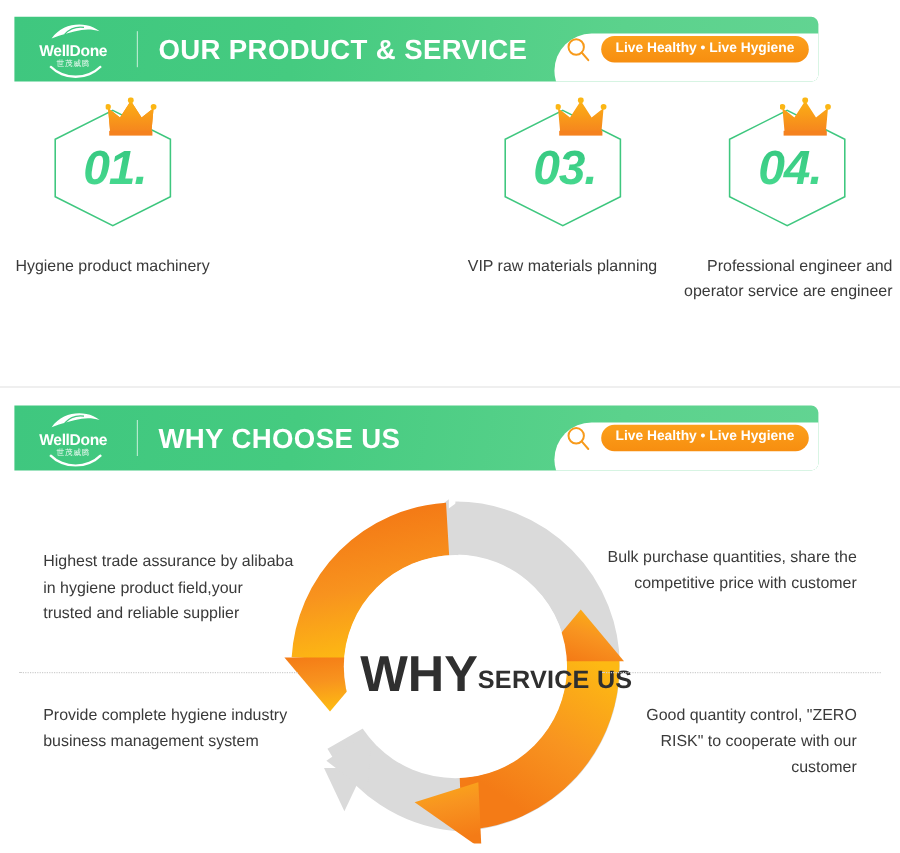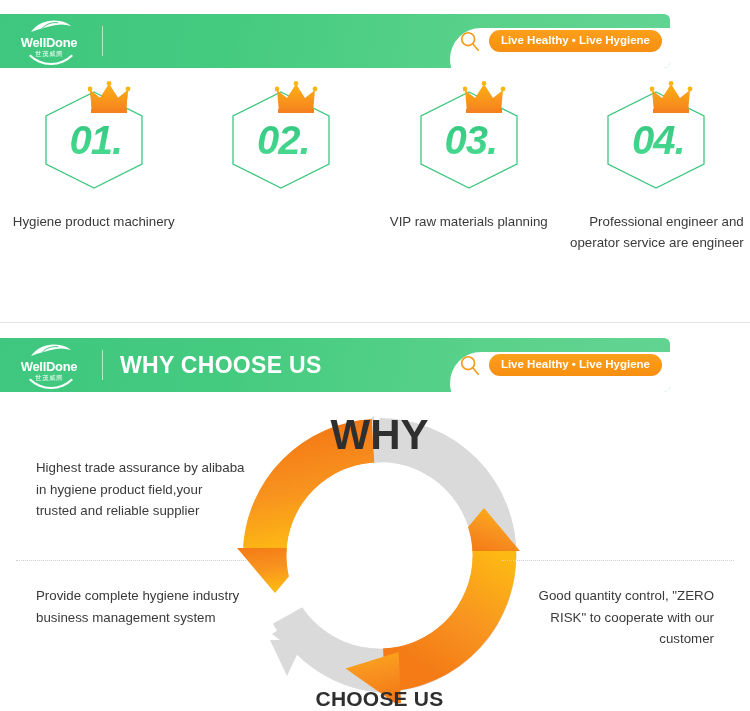--- a/index.html
+++ b/index.html
@@ -8,21 +8,21 @@
     background:#ffffff;
     font-family:"Liberation Sans", sans-serif;
     overflow:hidden;
     position:relative;
   }
   .page{position:relative;width:750px;height:711px;}
 
   
   .section-bar{
     position:absolute;
-    left:0;width:670px;height:54px;
+    left:12px;width:670px;height:54px;
     background:linear-gradient(100deg,#3fc77f 0%,#45cb80 35%,#5bd28c 75%,#62d492 100%);
     border-radius:0 6px 6px 0;
     overflow:hidden;
   }
   
   .bar-notch{
     position:absolute;
     right:-10px;top:14px;
     width:230px;height:62px;
     background:#ffffff;
@@ -176,22 +176,22 @@
     font-size:150px;
     font-weight:bold;
     color:#f0f0f0;
     line-height:1;
     padding-bottom:14px;
   }
   .wheel-label{
     position:absolute;
     left:232px;top:8px;
     width:295px;height:295px;
-    display:flex;flex-direction:column;
-    align-items:center;justify-content:space-between;
+    display:flex;
+    align-items:center;justify-content:flex-end;
     padding-top:6px;
   }
   .wheel-why{
     color:#2f2f2f;
     font-size:42px;
     font-weight:bold;
     letter-spacing:0px;
     line-height:1;
   }
   .wheel-sub{
@@ -235,20 +235,21 @@
       <div class="logo">
         <svg class="logo-swoosh" viewBox="0 0 42 15">
           <path d="M1 13 C8 3 20 0 30 2 C34 2.6 38 4.5 41 7 C36 5.5 31 5 26 6 C18 7.4 9 10 1 13 Z" fill="#ffffff"></path>
           <path d="M12 9.5 C16 5 22 3 28 3.8" stroke="#3fc77f" stroke-width="1" fill="none"></path>
         </svg>
         <div class="logo-arc"></div>
         <div class="logo-name">WellDone</div>
         <div class="logo-cn">世茂威腾</div>
       </div>
       <div class="bar-divider"></div>
+      <div class="bar-title">OUR PRODUCT &amp; SERVICE</div>
     </div>
     <div class="bar-right">
       <svg class="search-icon" viewBox="0 0 24 24">
         <circle cx="10" cy="10" r="7" fill="none" stroke="#f79a1b" stroke-width="1.8"></circle>
         <line x1="15" y1="15" x2="21" y2="22" stroke="#f79a1b" stroke-width="1.8" stroke-linecap="round"></line>
       </svg>
       <div class="pill">Live Healthy • Live Hygiene</div>
     </div>
   </div>
 
@@ -272,39 +273,20 @@
           <circle cx="2" cy="8" r="2.4" fill="#fbb614"></circle>
           <circle cx="21" cy="2.5" r="2.4" fill="#fbb614"></circle>
           <circle cx="40" cy="8" r="2.4" fill="#fbb614"></circle>
           <rect x="3" y="28" width="36" height="4" fill="#f5821f"></rect>
         </svg>
       </div>
       <div class="card-text">Hygiene product machinery</div>
     </div>
 
     <div class="card">
-      <div class="hexwrap">
-        <svg class="hex" viewBox="0 0 104 100">
-          <polygon points="52,2 100,26 100,74 52,98 4,74 4,26" fill="none" stroke="#3fc77f" stroke-width="1.3"></polygon>
-        </svg>
-        <div class="hexnum">02.</div>
-        <svg class="crown" viewBox="0 0 46 36">
-          <path d="M4 31 L2 9 L12 17 L21 3 L30 17 L40 9 L38 31 Z" fill="url(#cg2)"></path>
-          <defs>
-              <linearGradient id="cg2" x1="0" y1="0" x2="0" y2="1">
-            <stop offset="0" stop-color="#fcb014"></stop>
-                <stop offset="1" stop-color="#f5821f"></stop>
-          </linearGradient>
-            </defs>
-          <circle cx="2" cy="8" r="2.4" fill="#fbb614"></circle>
-          <circle cx="21" cy="2.5" r="2.4" fill="#fbb614"></circle>
-          <circle cx="40" cy="8" r="2.4" fill="#fbb614"></circle>
-          <rect x="3" y="28" width="36" height="4" fill="#f5821f"></rect>
-        </svg>
-      </div>
     </div>
 
     <div class="card">
       <div class="hexwrap">
         <svg class="hex" viewBox="0 0 104 100">
           <polygon points="52,2 100,26 100,74 52,98 4,74 4,26" fill="none" stroke="#3fc77f" stroke-width="1.3"></polygon>
         </svg>
         <div class="hexnum">03.</div>
         <svg class="crown" viewBox="0 0 46 36">
           <path d="M4 31 L2 9 L12 17 L21 3 L30 17 L40 9 L38 31 Z" fill="url(#cg3)"></path>
@@ -413,24 +395,25 @@
 
       <polygon points="216,143 288,143 252,100" fill="url(#og2)"></polygon>
 
       <polygon points="132,228 132,296 176,262" fill="url(#og2)" transform="rotate(-55 154 262)"></polygon>
 
       <circle cx="147.5" cy="147.5" r="93" fill="#ffffff"></circle>
     </svg>
 
     <div class="wheel-label">
       <div class="wheel-why">WHY</div>
-      <div class="wheel-sub">CHOOSE US</div>
+      <div class="wheel-sub">SERVICE US</div>
     </div>
 
     <div class="blurb left b-bl">Provide complete hygiene industry business management system</div>
     <div class="blurb left b-tl">Highest trade assurance by alibaba in hygiene product field,your trusted and reliable supplier</div>
+    <div class="blurb right b-tr">Bulk purchase quantities, share the competitive price with customer</div>
     <div class="blurb right b-br">Good quantity control, "ZERO RISK" to cooperate with our customer</div>
 
     <div class="dotline dot-left"></div>
     <div class="dotline dot-right"></div>
   </div>
 
 </div>
 
 </body></html>

